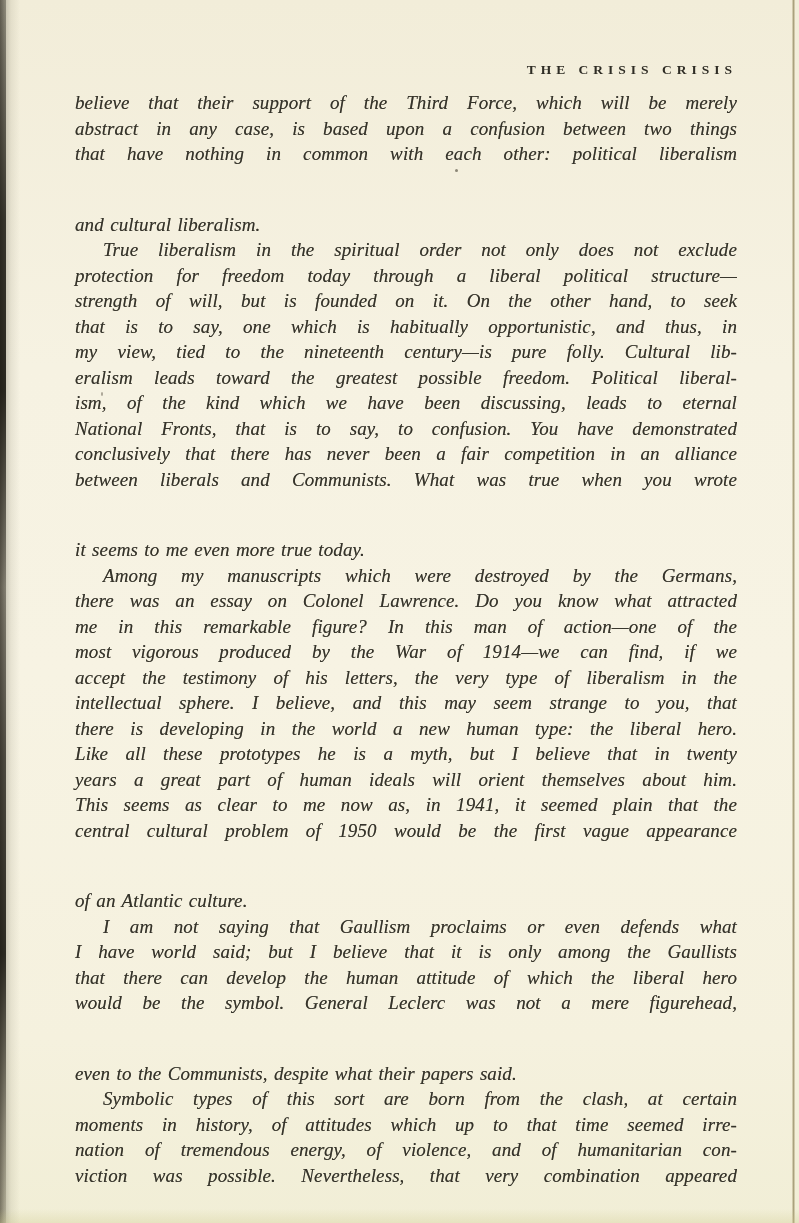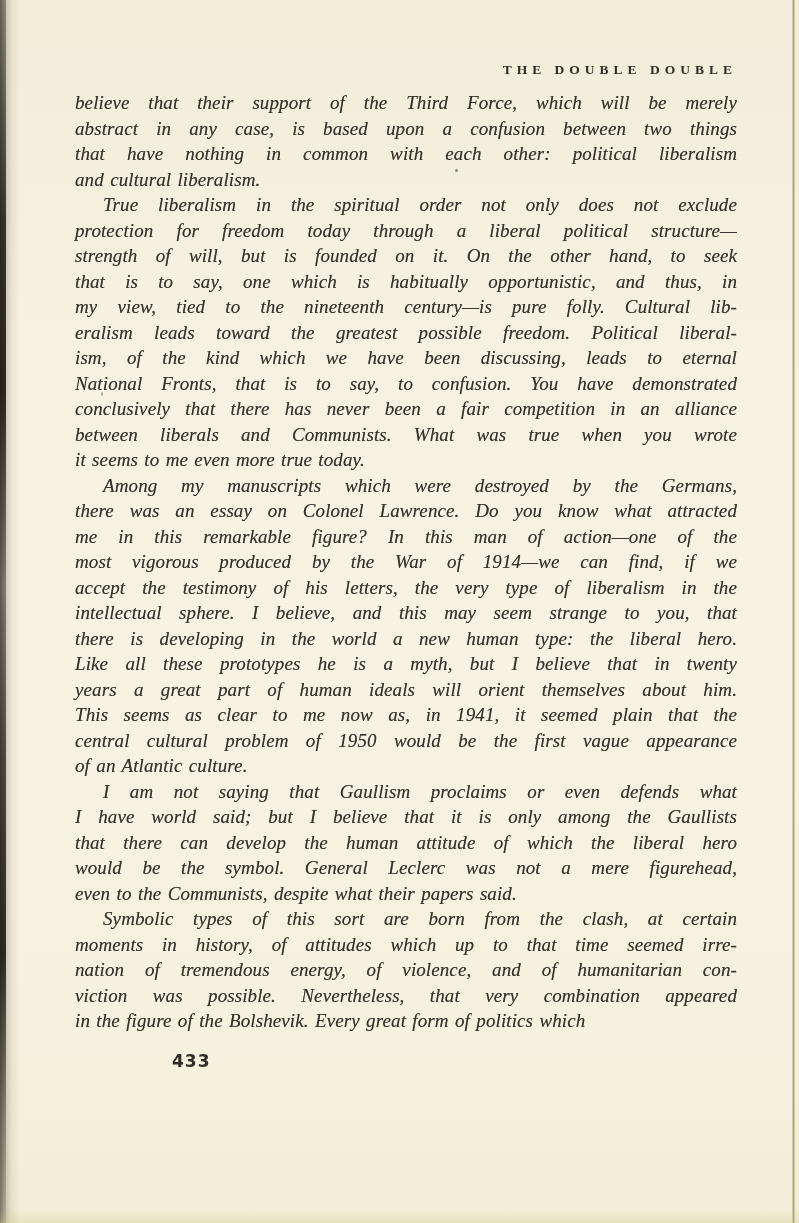--- a/index.html
+++ b/index.html
@@ -81,20 +81,21 @@
     text-shadow: 0 0 0.5px rgba(53,51,42,0.55);
     font-style: italic;
   }
   .line {
     text-align: justify;
     text-align-last: justify;
     white-space: normal;
   }
   .line.para-end {
     text-align-last: left;
+    margin-top: 45px;
   }
   .line.indent {
     text-indent: 28px;
   }
   .page-number {
     margin-top: 17px;
     margin-left: 97px;
     font-family: "DejaVu Sans", "Liberation Sans", sans-serif;
     font-weight: bold;
     font-size: 17px;
@@ -108,21 +109,21 @@
     pointer-events: none;
   }
   .speck-1 { left: 455px; top: 169px; width: 3px; height: 3px; }
   .speck-2 { left: 101px; top: 392px; width: 2px; height: 4px; background: rgba(70,65,50,0.45); }
 </style>
 </head>
 <body>
 
 <div class="page">
   <div class="content">
-    <div class="running-header">THE DOUBLE DOUBLE</div>
+    <div class="running-header">THE CRISIS CRISIS</div>
     <div class="text-block">
         <div class="line">believe that their support of the Third Force, which will be merely</div>
         <div class="line">abstract in any case, is based upon a confusion between two things</div>
         <div class="line">that have nothing in common with each other: political liberalism</div>
         <div class="line para-end">and cultural liberalism.</div>
         <div class="line indent">True liberalism in the spiritual order not only does not exclude</div>
         <div class="line">protection for freedom today through a liberal political structure—</div>
         <div class="line">strength of will, but is founded on it. On the other hand, to seek</div>
         <div class="line">that is to say, one which is habitually opportunistic, and thus, in</div>
         <div class="line">my view, tied to the nineteenth century—is pure folly. Cultural lib-</div>

